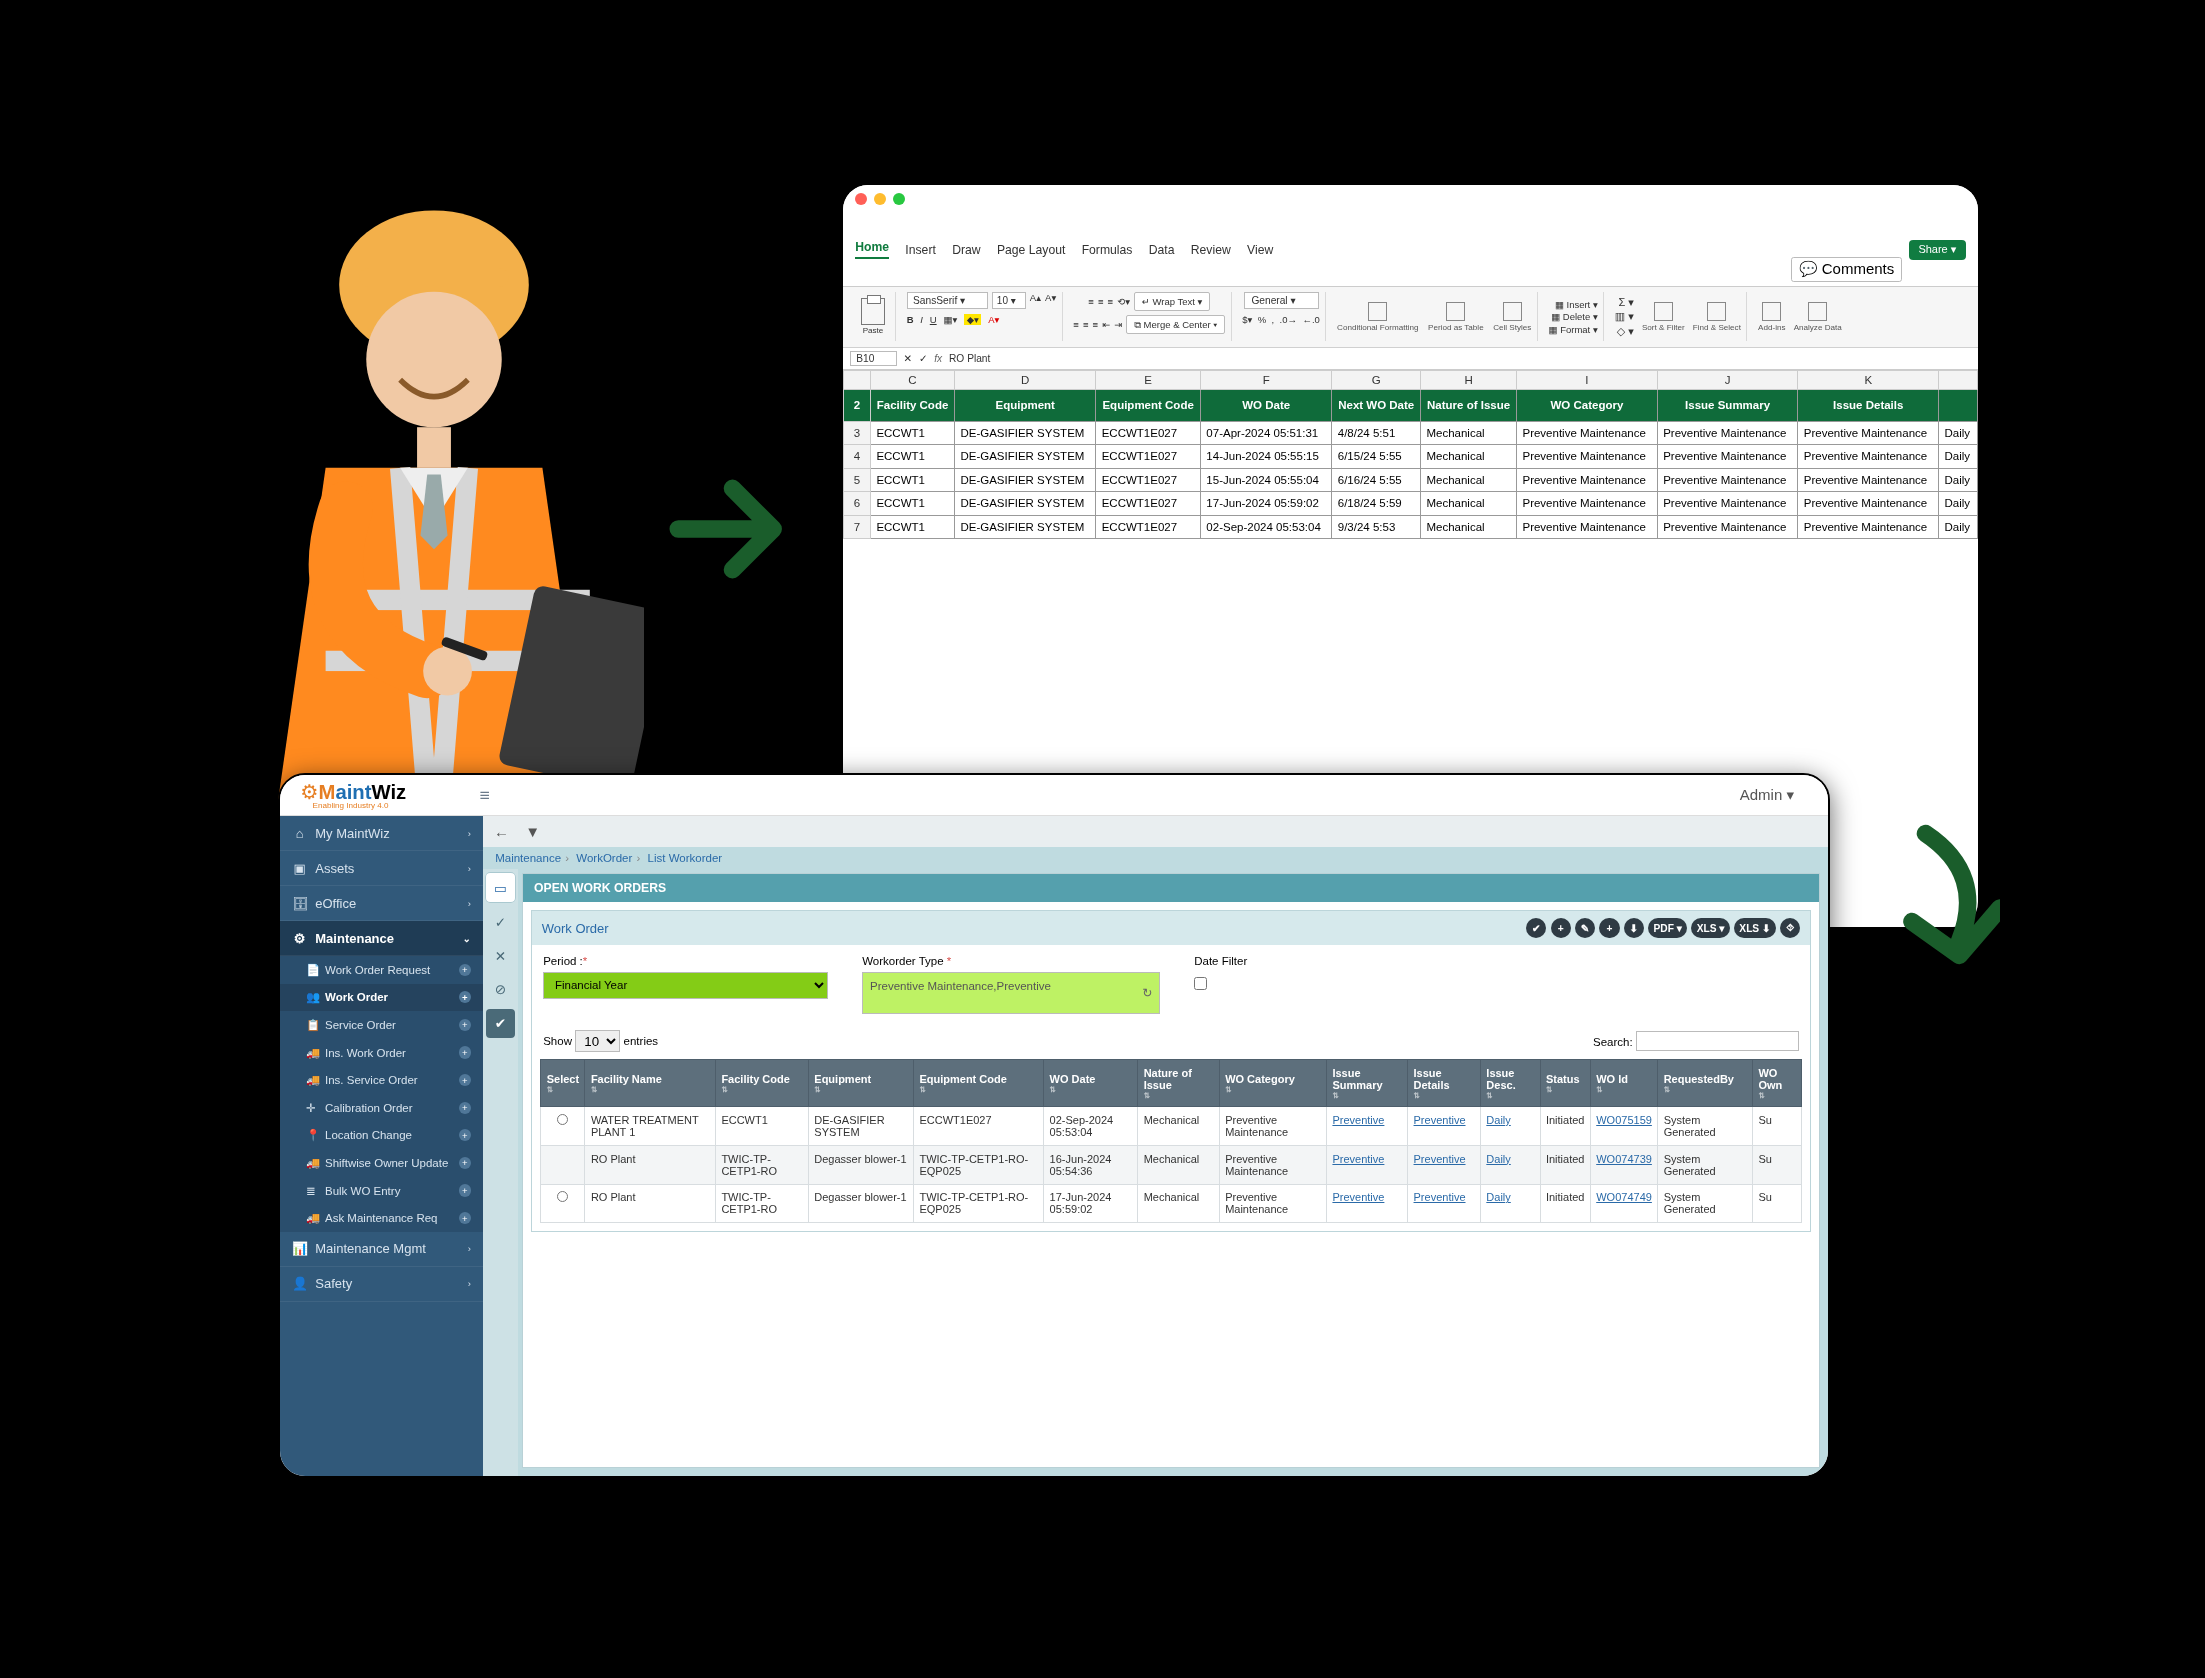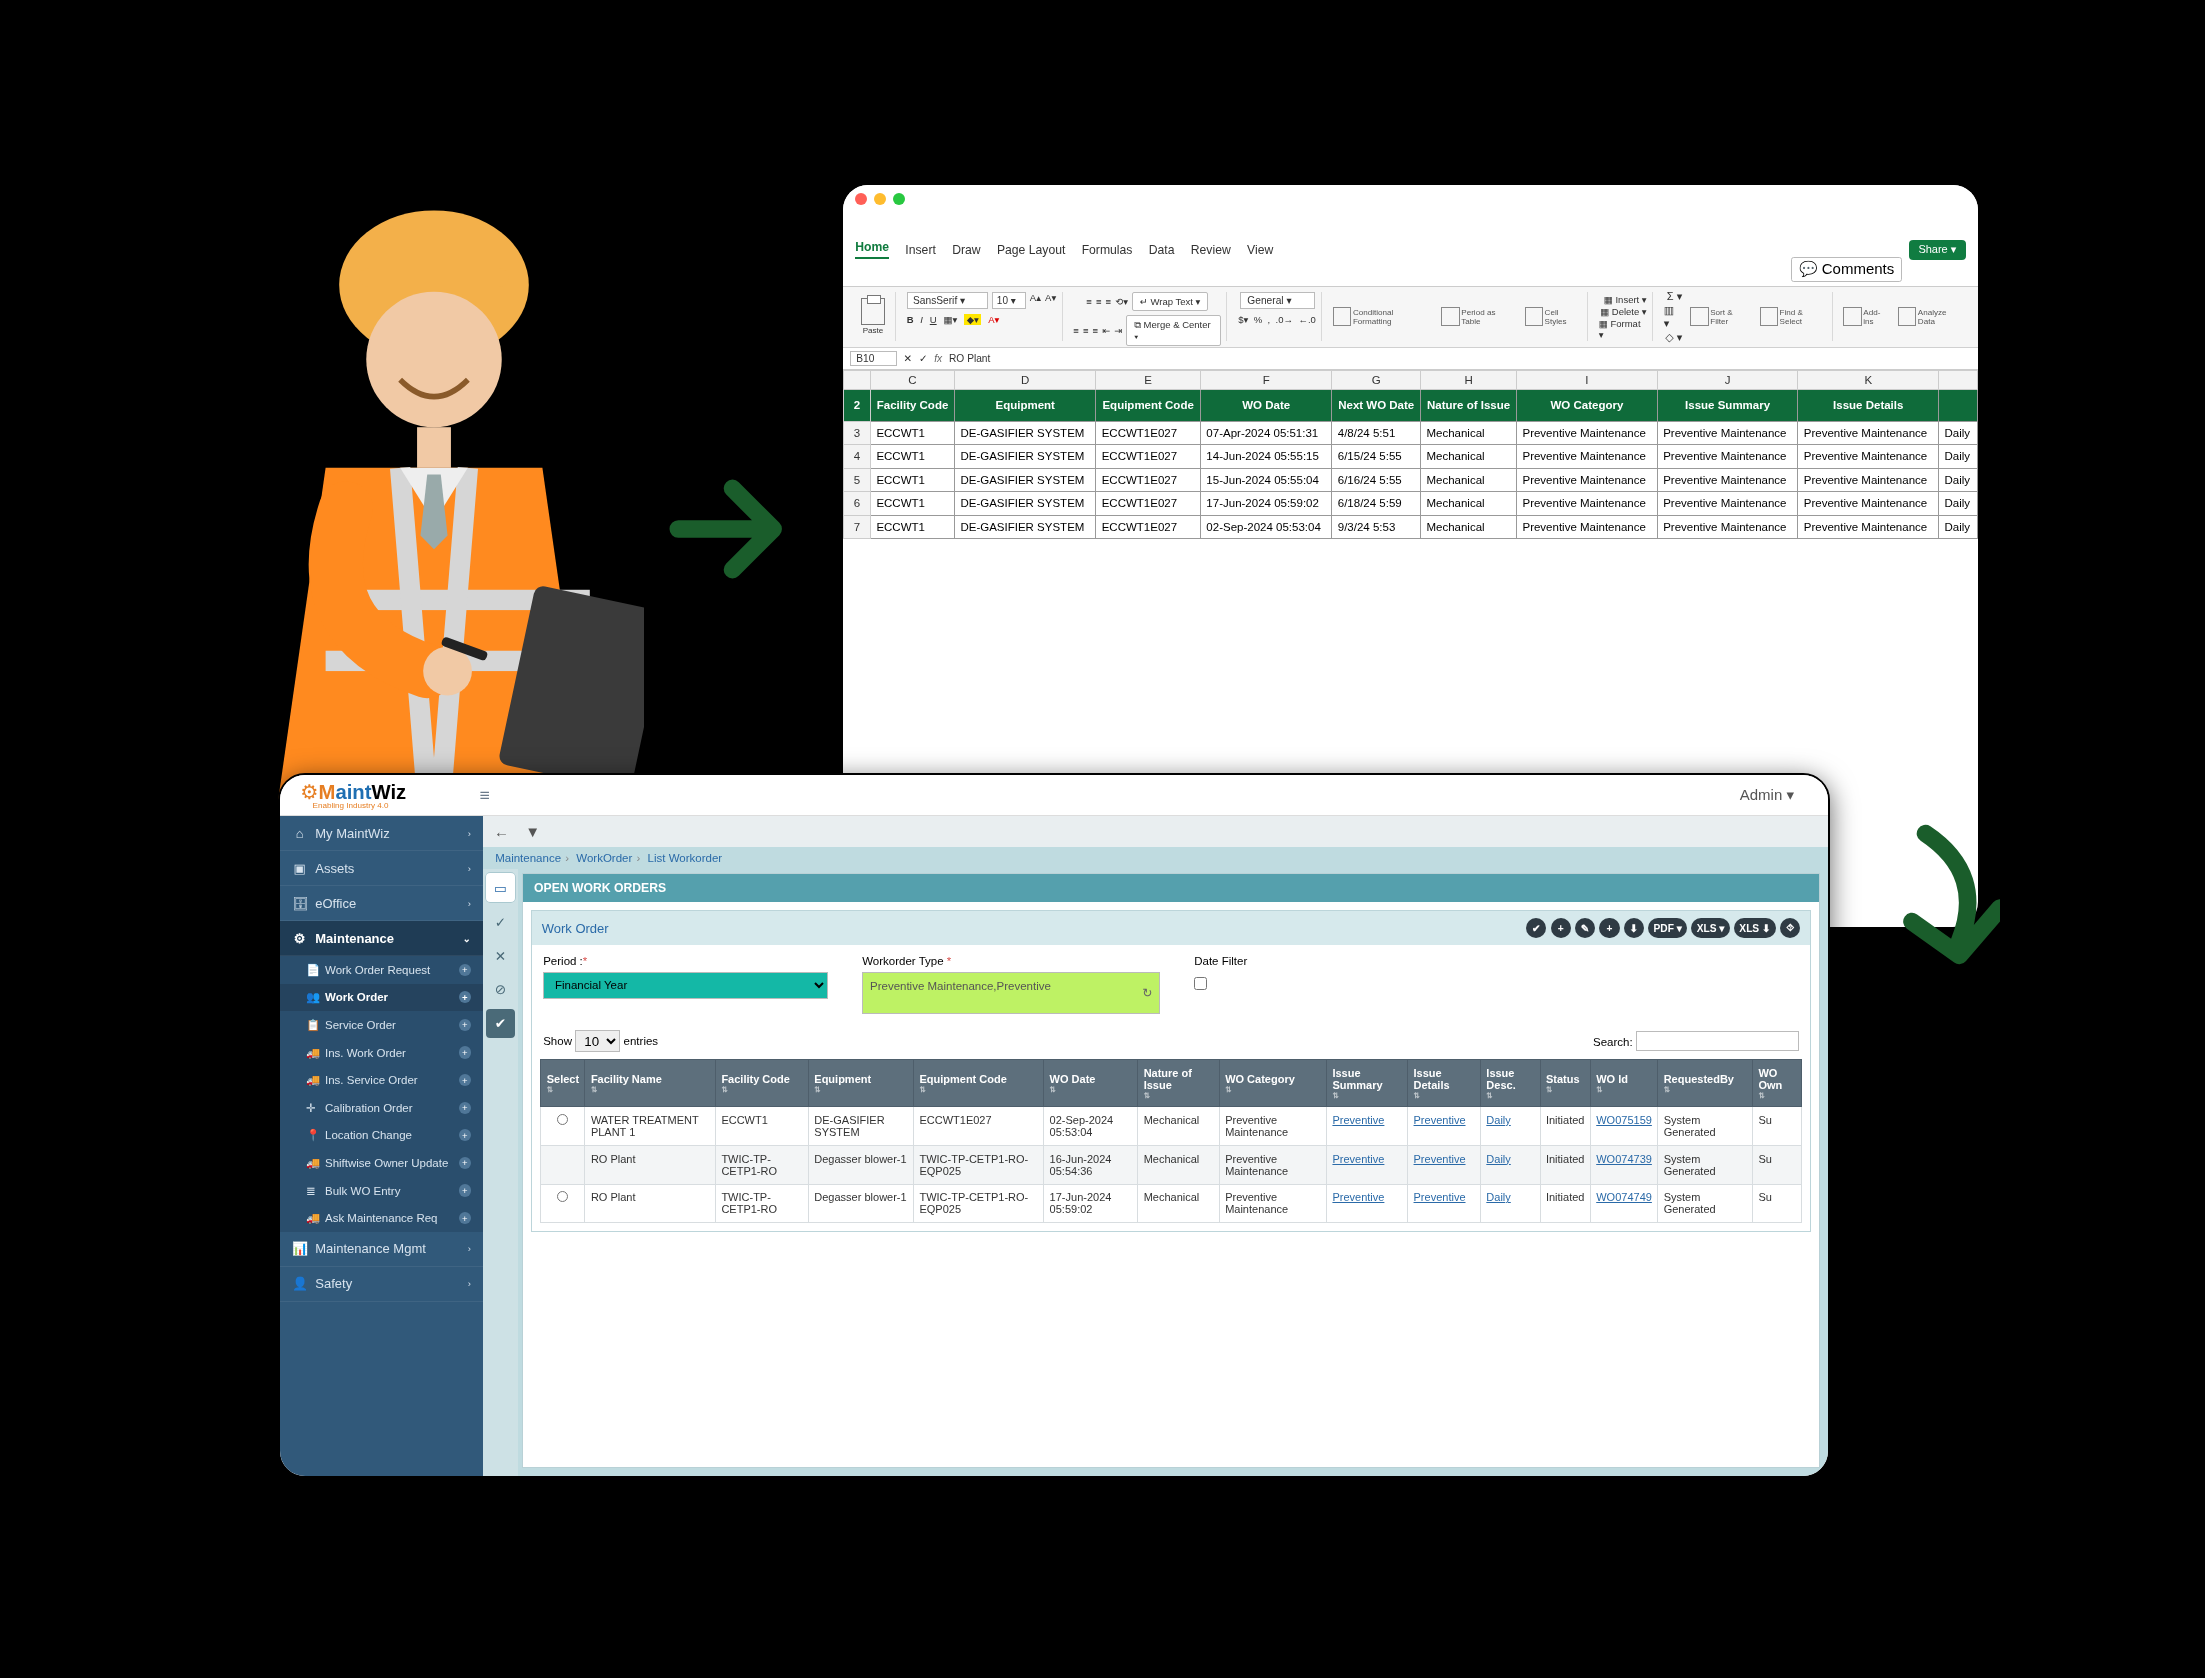--- a/index.html
+++ b/index.html
@@ -21,21 +21,21 @@
 
 .ribbon-body{ background:#f6f6f6; border-bottom:0.7px solid #d0d0d0; padding:5.4px 8.1px; display:flex; gap:5.4px; align-items:center; font-size:9.5px; color:#333; flex-wrap:nowrap; overflow:hidden}
 .ribbon-group{ display:flex; align-items:center; gap:2.7px; padding:0 5.4px; border-right:0.7px solid #d9d9d9; height:49px;}
 .paste-btn{ width:33px; height:38px; text-align:center; font-size:8.1px; }
 .paste-icon{ width:24.4px; height:27px; border:1.4px solid #777; margin:0 auto 1.4px; position:relative;}
 .paste-icon::before{content:""; position:absolute; top:-4.1px; left:5.4px; width:12.2px; height:6.8px; border:1.4px solid #777; background:#fff;}
 .font-name{ border:0.7px solid #bbb; background:#fff; padding:2px 5.4px; font-size:10.2px; width:81px; text-align:left;}
 .font-size{ border:0.7px solid #bbb; background:#fff; padding:2px 4.1px; font-size:10px; width:34px;}
 .btn-wrap{ border:0.7px solid #bbb; background:#fff; padding:2.7px 6.8px; font-size:9.5px; border-radius:2px;}
 .dropdown-number{ border:0.7px solid #bbb; background:#fff; padding:2px 6.8px; font-size:10.2px; width:75px;}
-.big-ribbon{ display:flex; flex-direction:row; align-items:center; font-size:8.1px; color:#555; gap:1.4px;}
+.big-ribbon{ display:flex; flex-direction:column; align-items:center; font-size:8.1px; color:#555; gap:1.4px;}
 .big-ribbon .ico{ width:19px; height:19px; border:0.7px solid #888;}
 .text-stack{ display:flex; flex-direction:column; gap:1.4px; font-size:9.5px;align-items:flex-end;}
 
 .formula-bar{ display:flex; align-items:center; gap:6.8px; padding:2.7px 6.8px; border-bottom:0.7px solid #ccc; font-size:10.2px; color:#333;}
 .namebox{ border:0.7px solid #bbb; padding:1.4px 5.4px; width:47px; background:#fff;}
 .fx-label{ color:#666; font-style:italic;}
 .fx-val{ flex:1; }
 
 .sheet{ width:100%; border-collapse:collapse; font-size:11.5px; }
 .sheet .colhdr th{ background:#f3f3f3; border:0.7px solid #ccc; font-weight:400; color:#333; height:19px;}
@@ -90,21 +90,21 @@
 .panel-hdr{ background:#55a0ad; color:#fff; padding:6.8px 11px; font-size:12.2px; font-weight:600;}
 .card{ margin:8.1px; border:0.7px solid #bcd5da;}
 .card-hdr{ background:#d6e9ec; padding:6.8px 9.5px; display:flex; align-items:center; justify-content:space-between;}
 .card-hdr .title{ color:#2a6aa8; font-size:13px;}
 .pill-actions{ display:flex; gap:4.1px; align-items:center;}
 .pill{ background:#2f3b44; color:#fff; border-radius:11px; min-width:20.3px; height:20.3px; padding:0 5.4px; font-size:10.2px; display:flex; align-items:center; justify-content:center; font-weight:700;}
 .pill.round{ width:20.3px; padding:0;}
 .filters{ padding:9.5px 11px; display:flex; gap:34px; align-items:flex-start;}
 .fgroup label{ display:block; font-size:11.5px; margin-bottom:5.4px;}
 .req{ color:#d9534f;}
-select.form, .form-text{ border:0.7px solid #bbb; padding:5.4px 6.8px; font-size:11.5px; background:#14b8a6;}
+select.form, .form-text{ border:0.7px solid #bbb; padding:5.4px 6.8px; font-size:11.5px; background:#84cc16;}
 select.form{ width:285px;}
 .wotype-box{ width:298px; height:42px; border:0.7px solid #bbb; background:#bef264; padding:6.8px; font-size:11.5px; color:#555; position:relative;}
 .wotype-box .reload{ position:absolute; right:6.8px; top:50%; transform:translateY(-50%); font-size:12.2px; color:#666;}
 .date-filter{ font-size:11.5px;}
 .date-filter input{ margin-top:5.4px;}
 
 .list-controls{ padding:6.8px 11px; display:flex; justify-content:space-between; font-size:11.5px; align-items:center;}
 .list-controls select{ border:0.7px solid #bbb; padding:1.4px 4.1px;}
 .search-box{ border:0.7px solid #bbb; width:163px; height:20.3px;}
 

